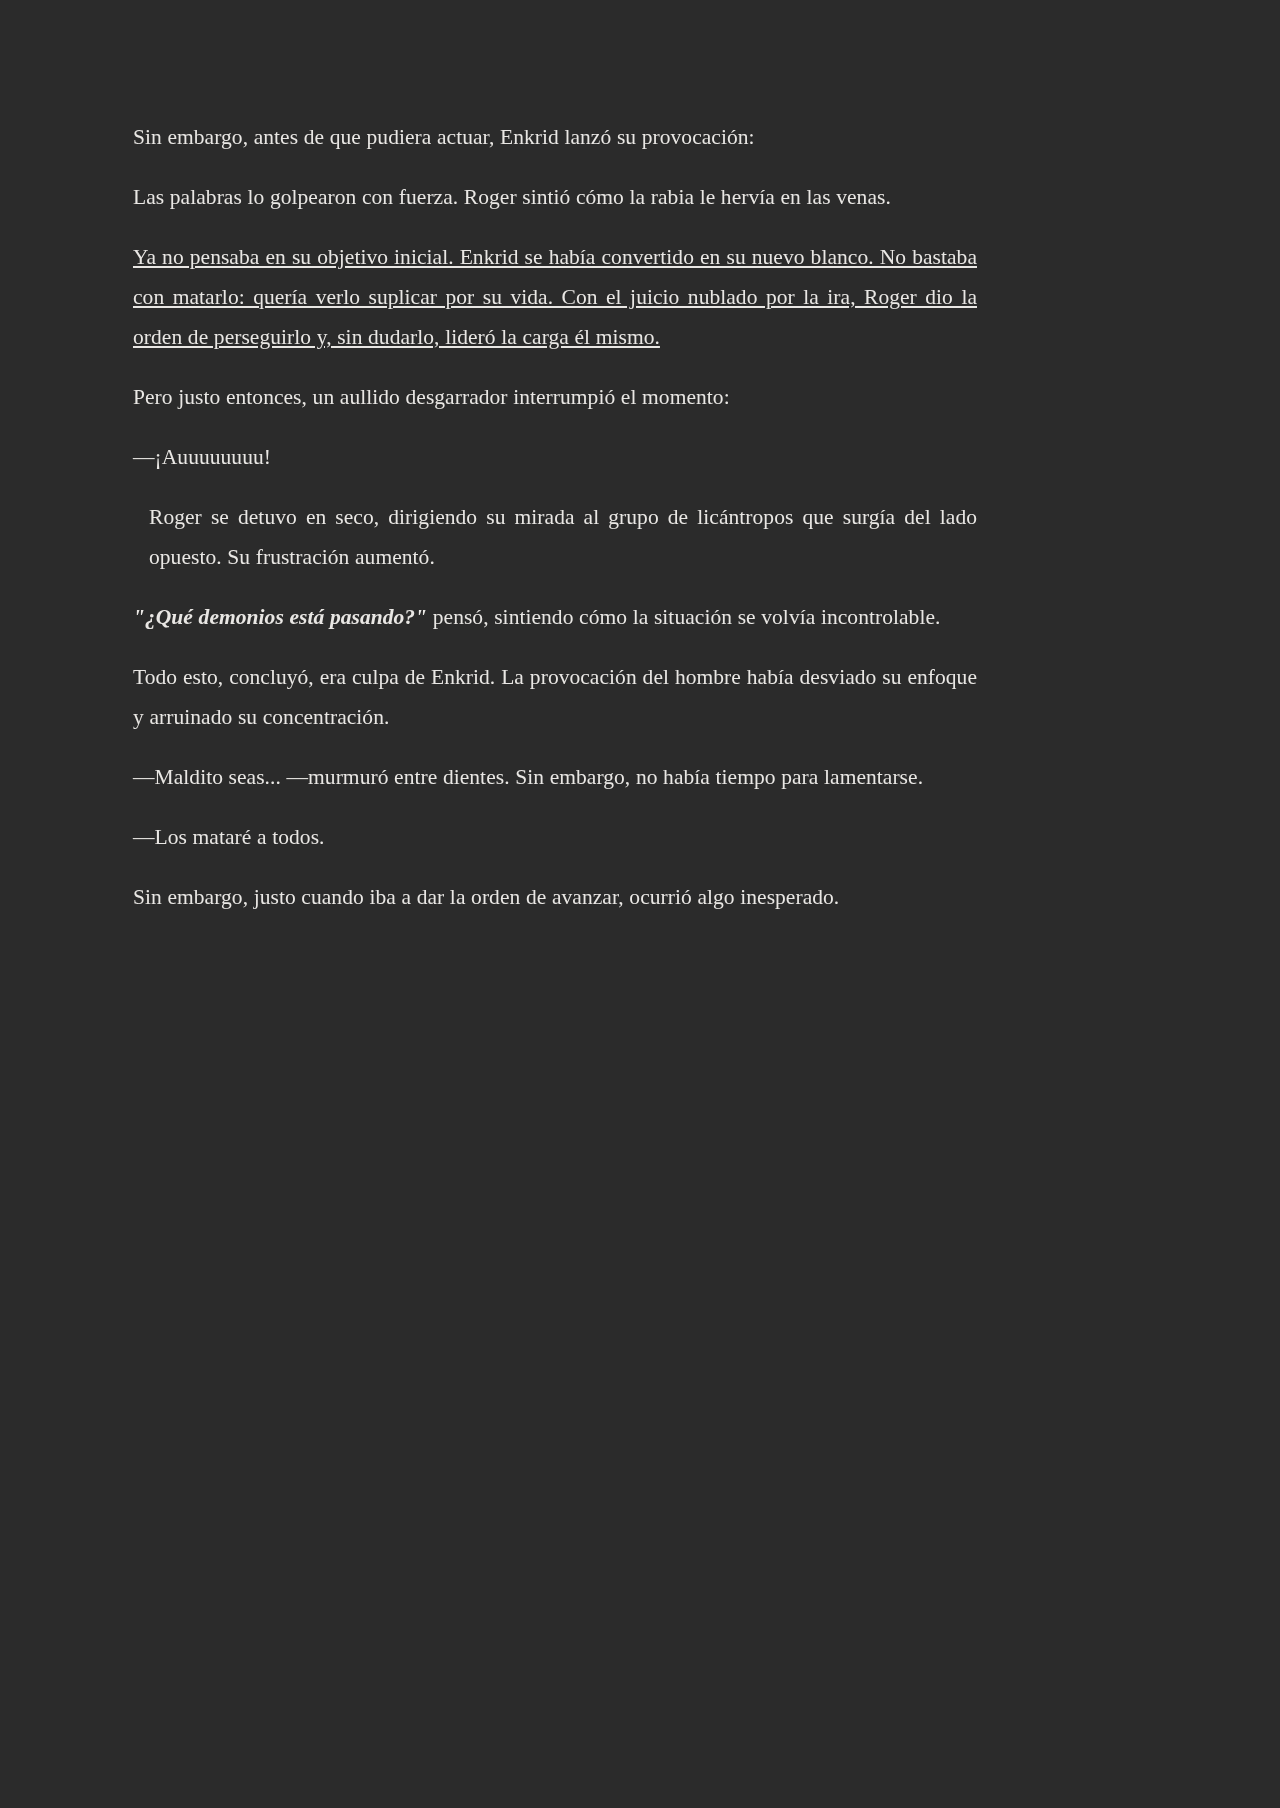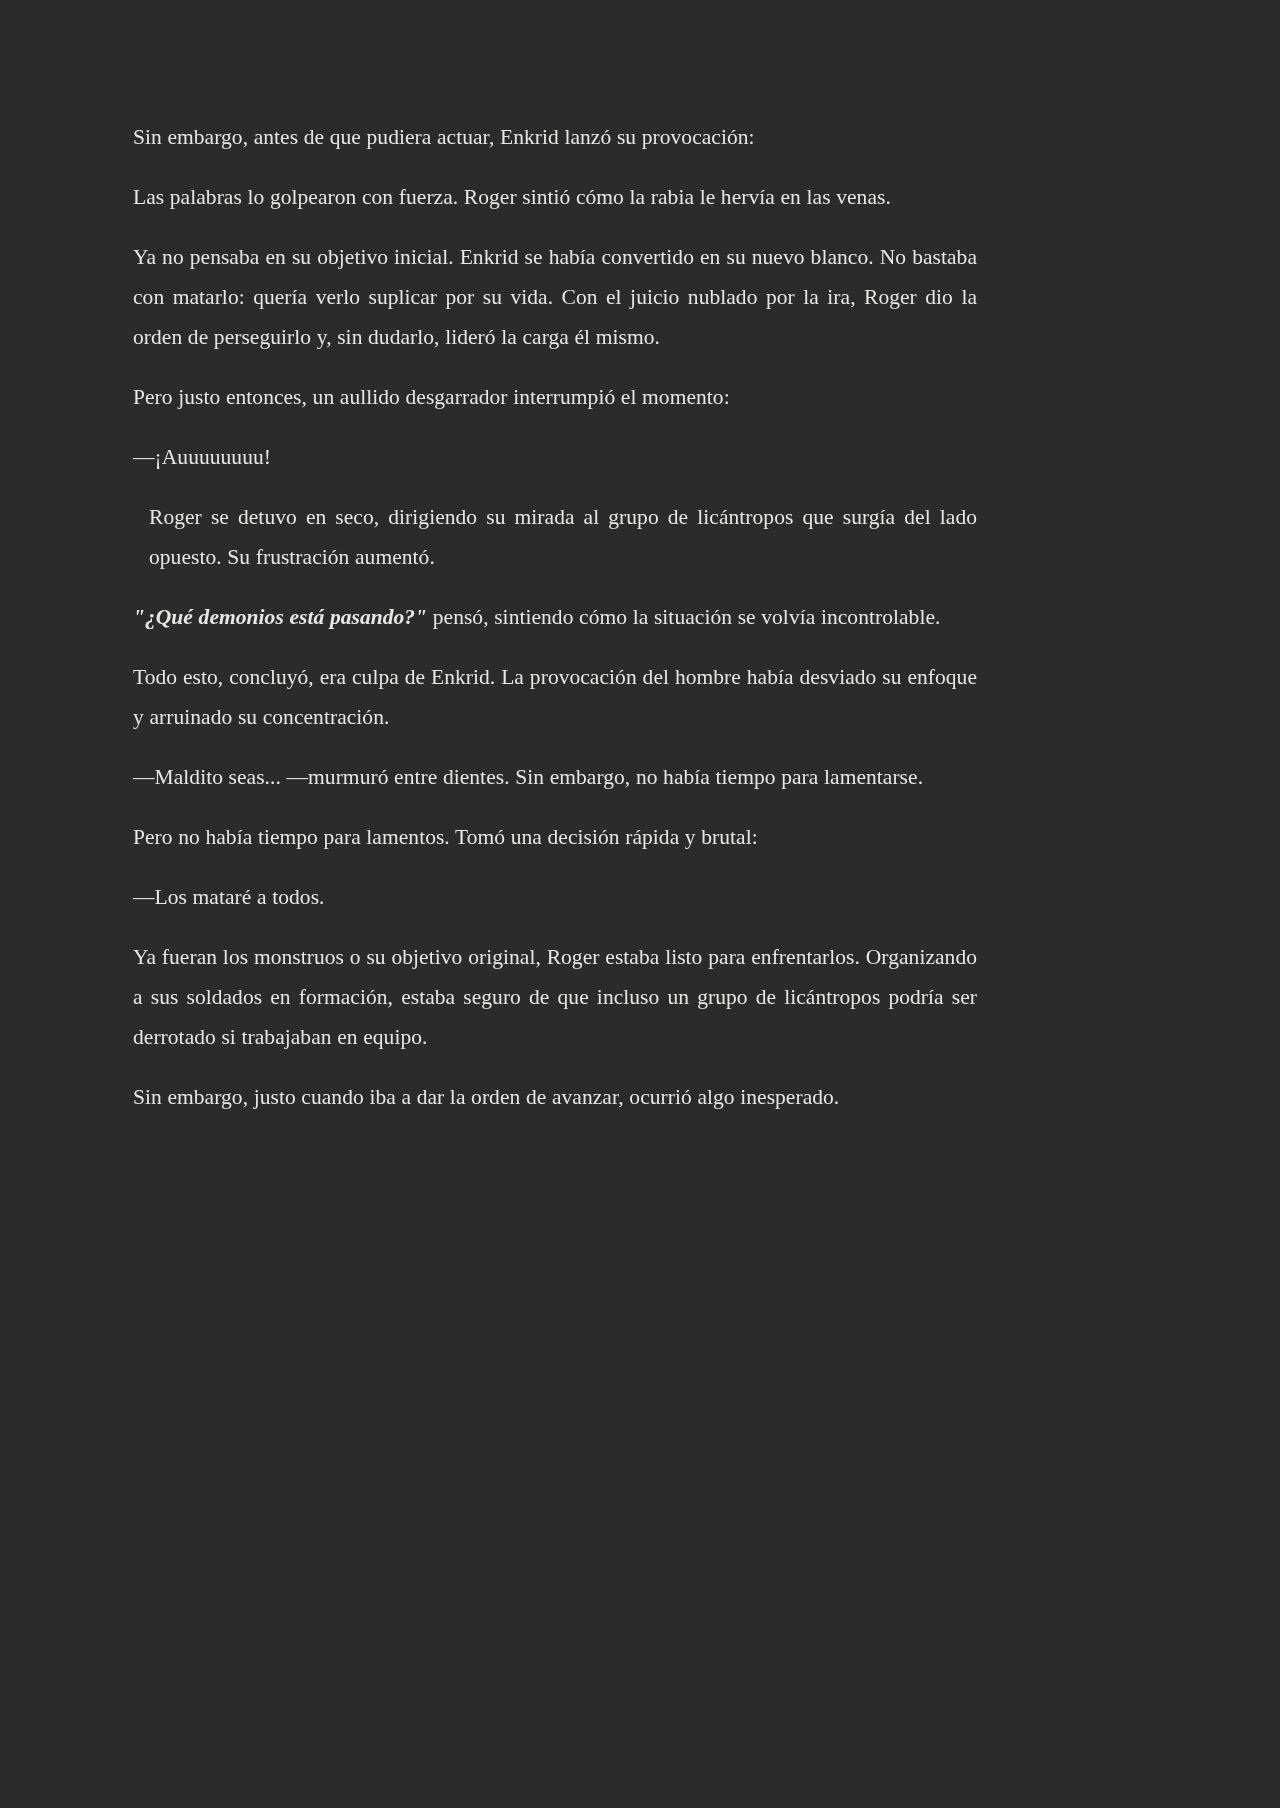--- a/index.html
+++ b/index.html
@@ -63,36 +63,34 @@
 
 <div id="reader-page" style="background: rgb(43, 43, 43);">
   <article id="content-column">
 
     <p class="para short" style="color: rgb(233, 231, 228);">Sin embargo, antes de que pudiera actuar, Enkrid lanzó su provocación:</p>
 
 
     <p class="para" style="color: rgb(233, 231, 228);">Las palabras lo golpearon con fuerza. Roger sintió cómo la rabia le hervía en las venas.</p>
 
 
-    <p class="para" style="color: rgb(233, 231, 228);">Ya no pensaba en su objetivo inicial. Enkrid se había convertido en su nuevo blanco. No bastaba con matarlo: quería verlo suplicar por su vida. Con el juicio nublado por la ira, Roger dio la orden de perseguirlo y, sin dudarlo, lideró la carga él mismo.</p>
+    <p class="para" style="color: rgb(233, 231, 228); text-decoration: underline;">Ya no pensaba en su objetivo inicial. Enkrid se había convertido en su nuevo blanco. No bastaba con matarlo: quería verlo suplicar por su vida. Con el juicio nublado por la ira, Roger dio la orden de perseguirlo y, sin dudarlo, lideró la carga él mismo.</p>
 
     <p class="para short" style="color: rgb(233, 231, 228);">Pero justo entonces, un aullido desgarrador interrumpió el momento:</p>
 
     <p class="para short" style="color: rgb(233, 231, 228);">—¡Auuuuuuuu!</p>
 
     <p class="para" style="color: rgb(233, 231, 228); margin-left: 16px;">Roger se detuvo en seco, dirigiendo su mirada al grupo de licántropos que surgía del lado opuesto. Su frustración aumentó.</p>
 
     <p class="para" style="color: rgb(233, 231, 228);"><span class="quote-italic">"¿Qué demonios está pasando?"</span><span> pensó, sintiendo cómo la situación se volvía incontrolable.</span></p>
 
     <p class="para" style="color: rgb(233, 231, 228);">Todo esto, concluyó, era culpa de Enkrid. La provocación del hombre había desviado su enfoque y arruinado su concentración.</p>
 
     <p class="para" style="color: rgb(233, 231, 228);">—Maldito seas... —murmuró entre dientes. Sin embargo, no había tiempo para lamentarse.</p>
 
-    <p class="para short" style="color: rgb(233, 231, 228);">Pero no había tiempo para lamentos. Tomó una decisión rápida y brutal:</p>
 
     <p class="para short" style="color: rgb(233, 231, 228);">—Los mataré a todos.</p>
 
-    <p class="para" style="color: rgb(233, 231, 228);">Ya fueran los monstruos o su objetivo original, Roger estaba listo para enfrentarlos. Organizando a sus soldados en formación, estaba seguro de que incluso un grupo de licántropos podría ser derrotado si trabajaban en equipo.</p>
 
     <p class="para short" style="color: rgb(233, 231, 228);">Sin embargo, justo cuando iba a dar la orden de avanzar, ocurrió algo inesperado.</p>
 
   </article>
 </div>
 
 </body></html>

